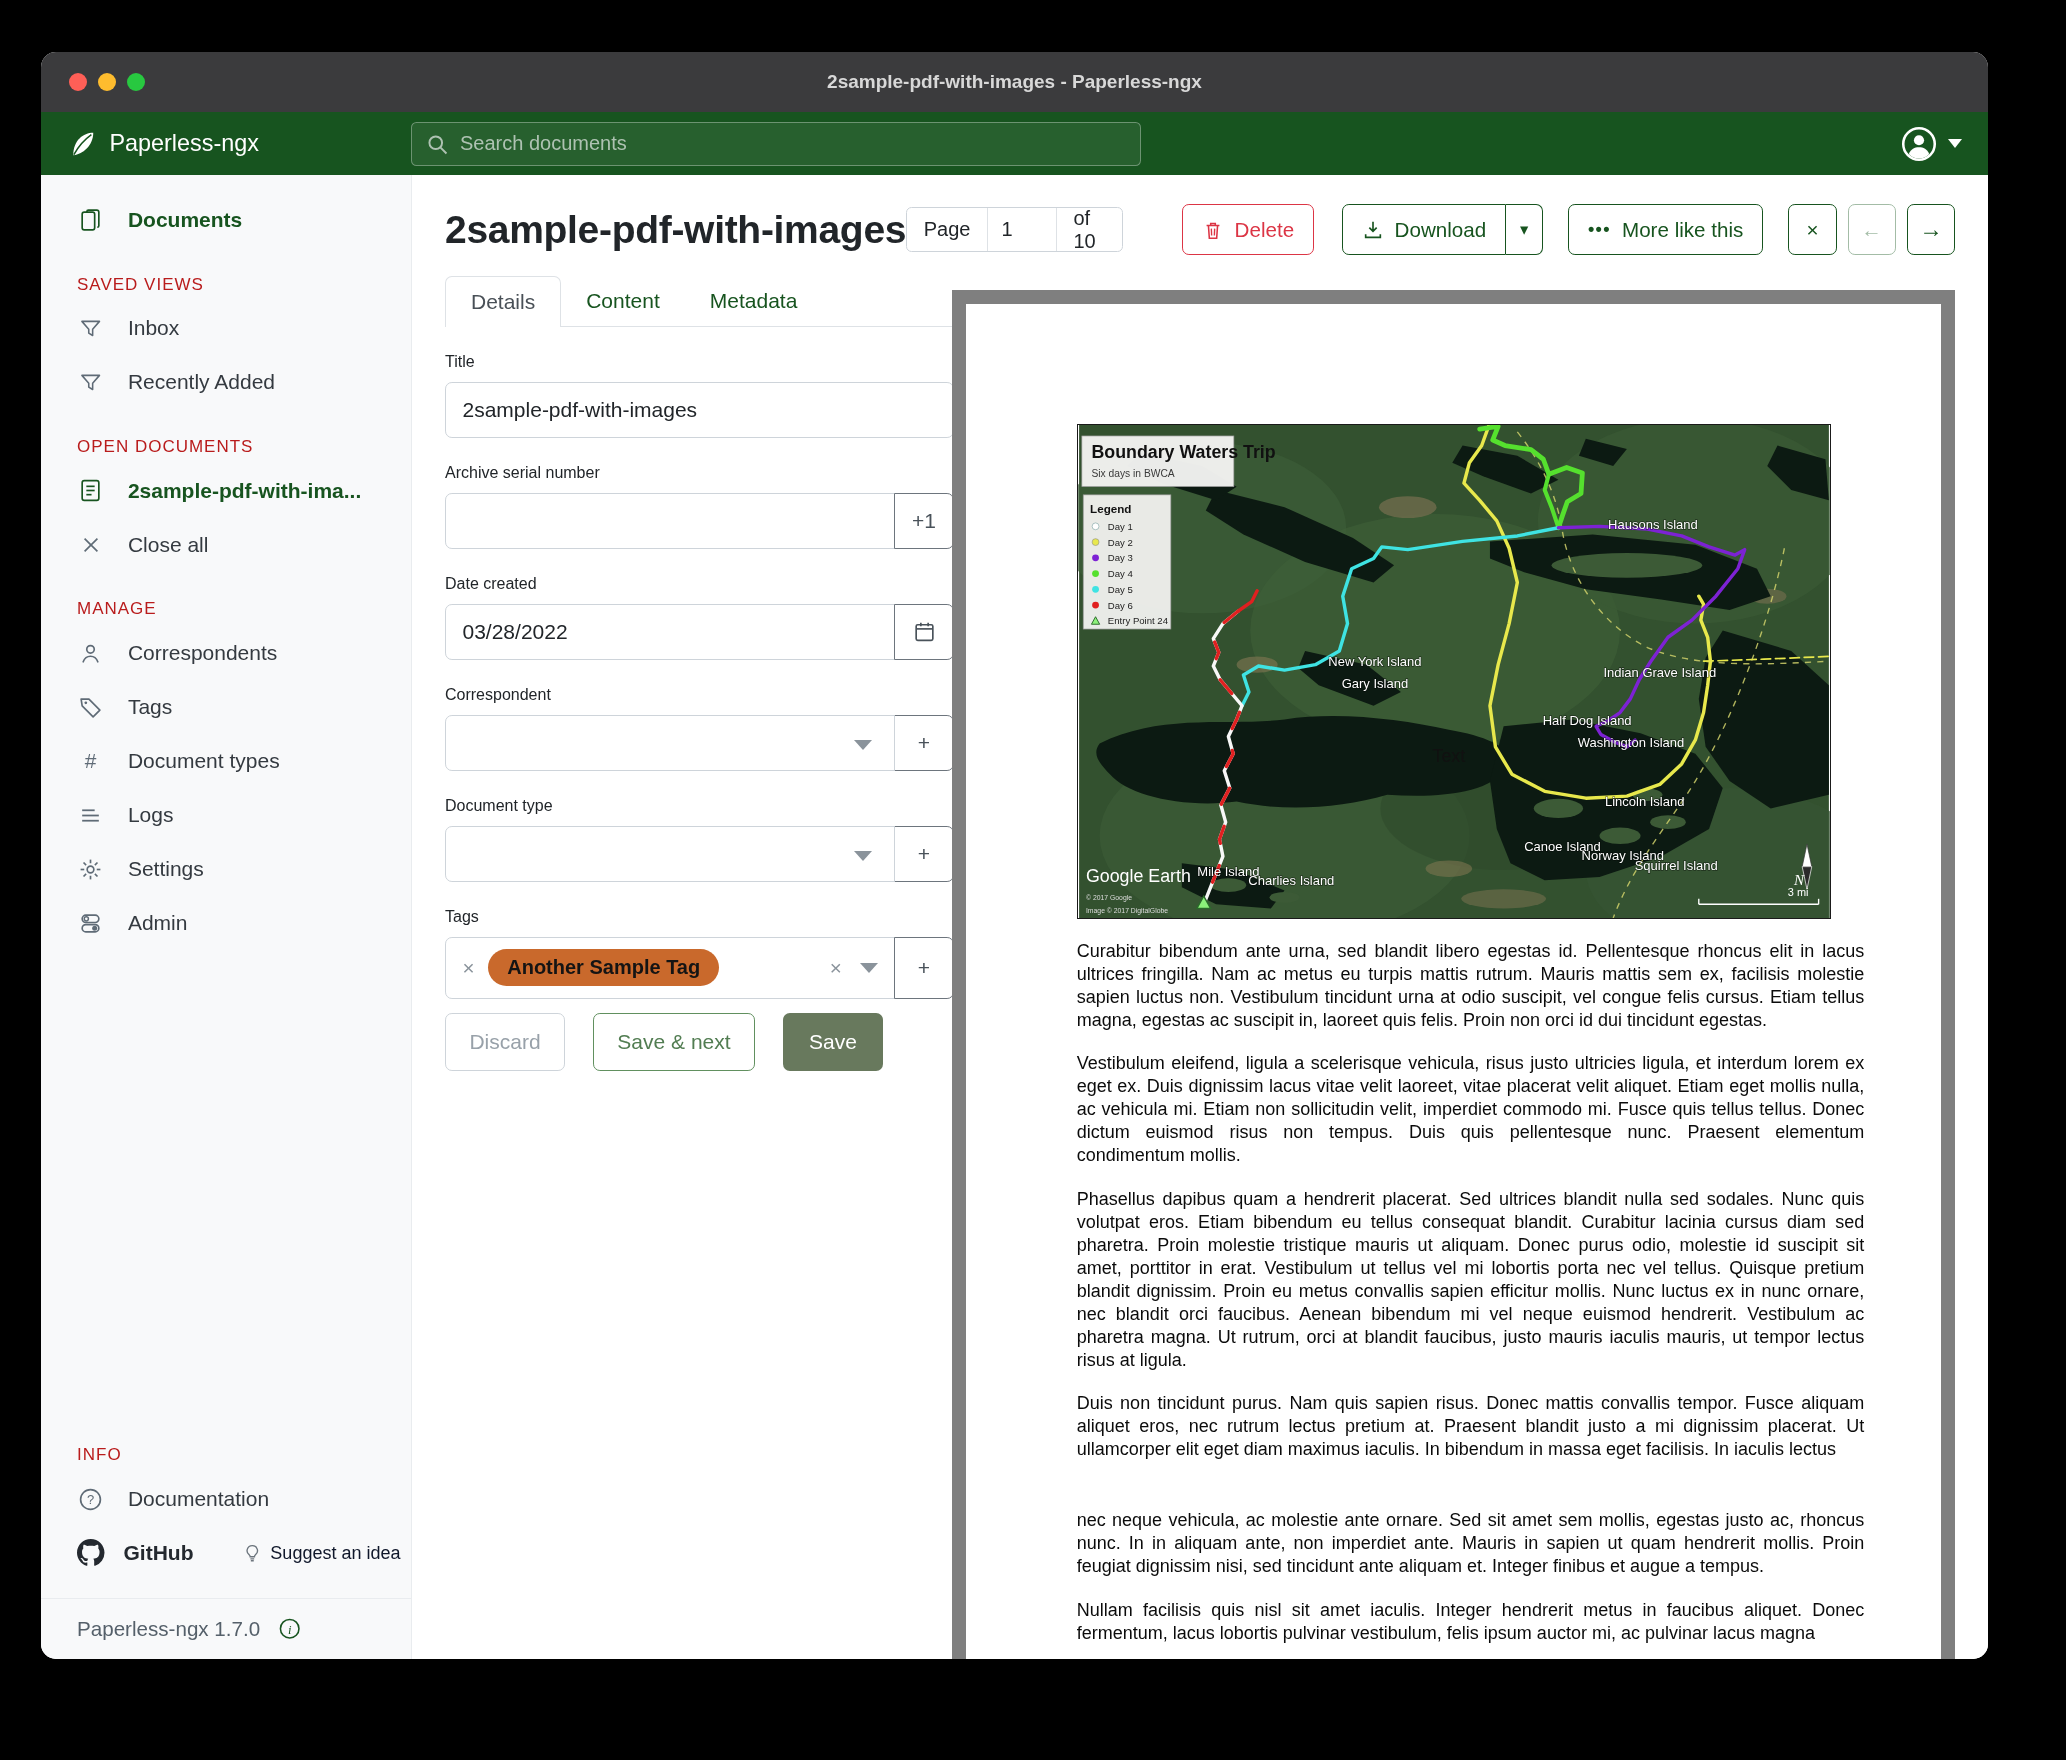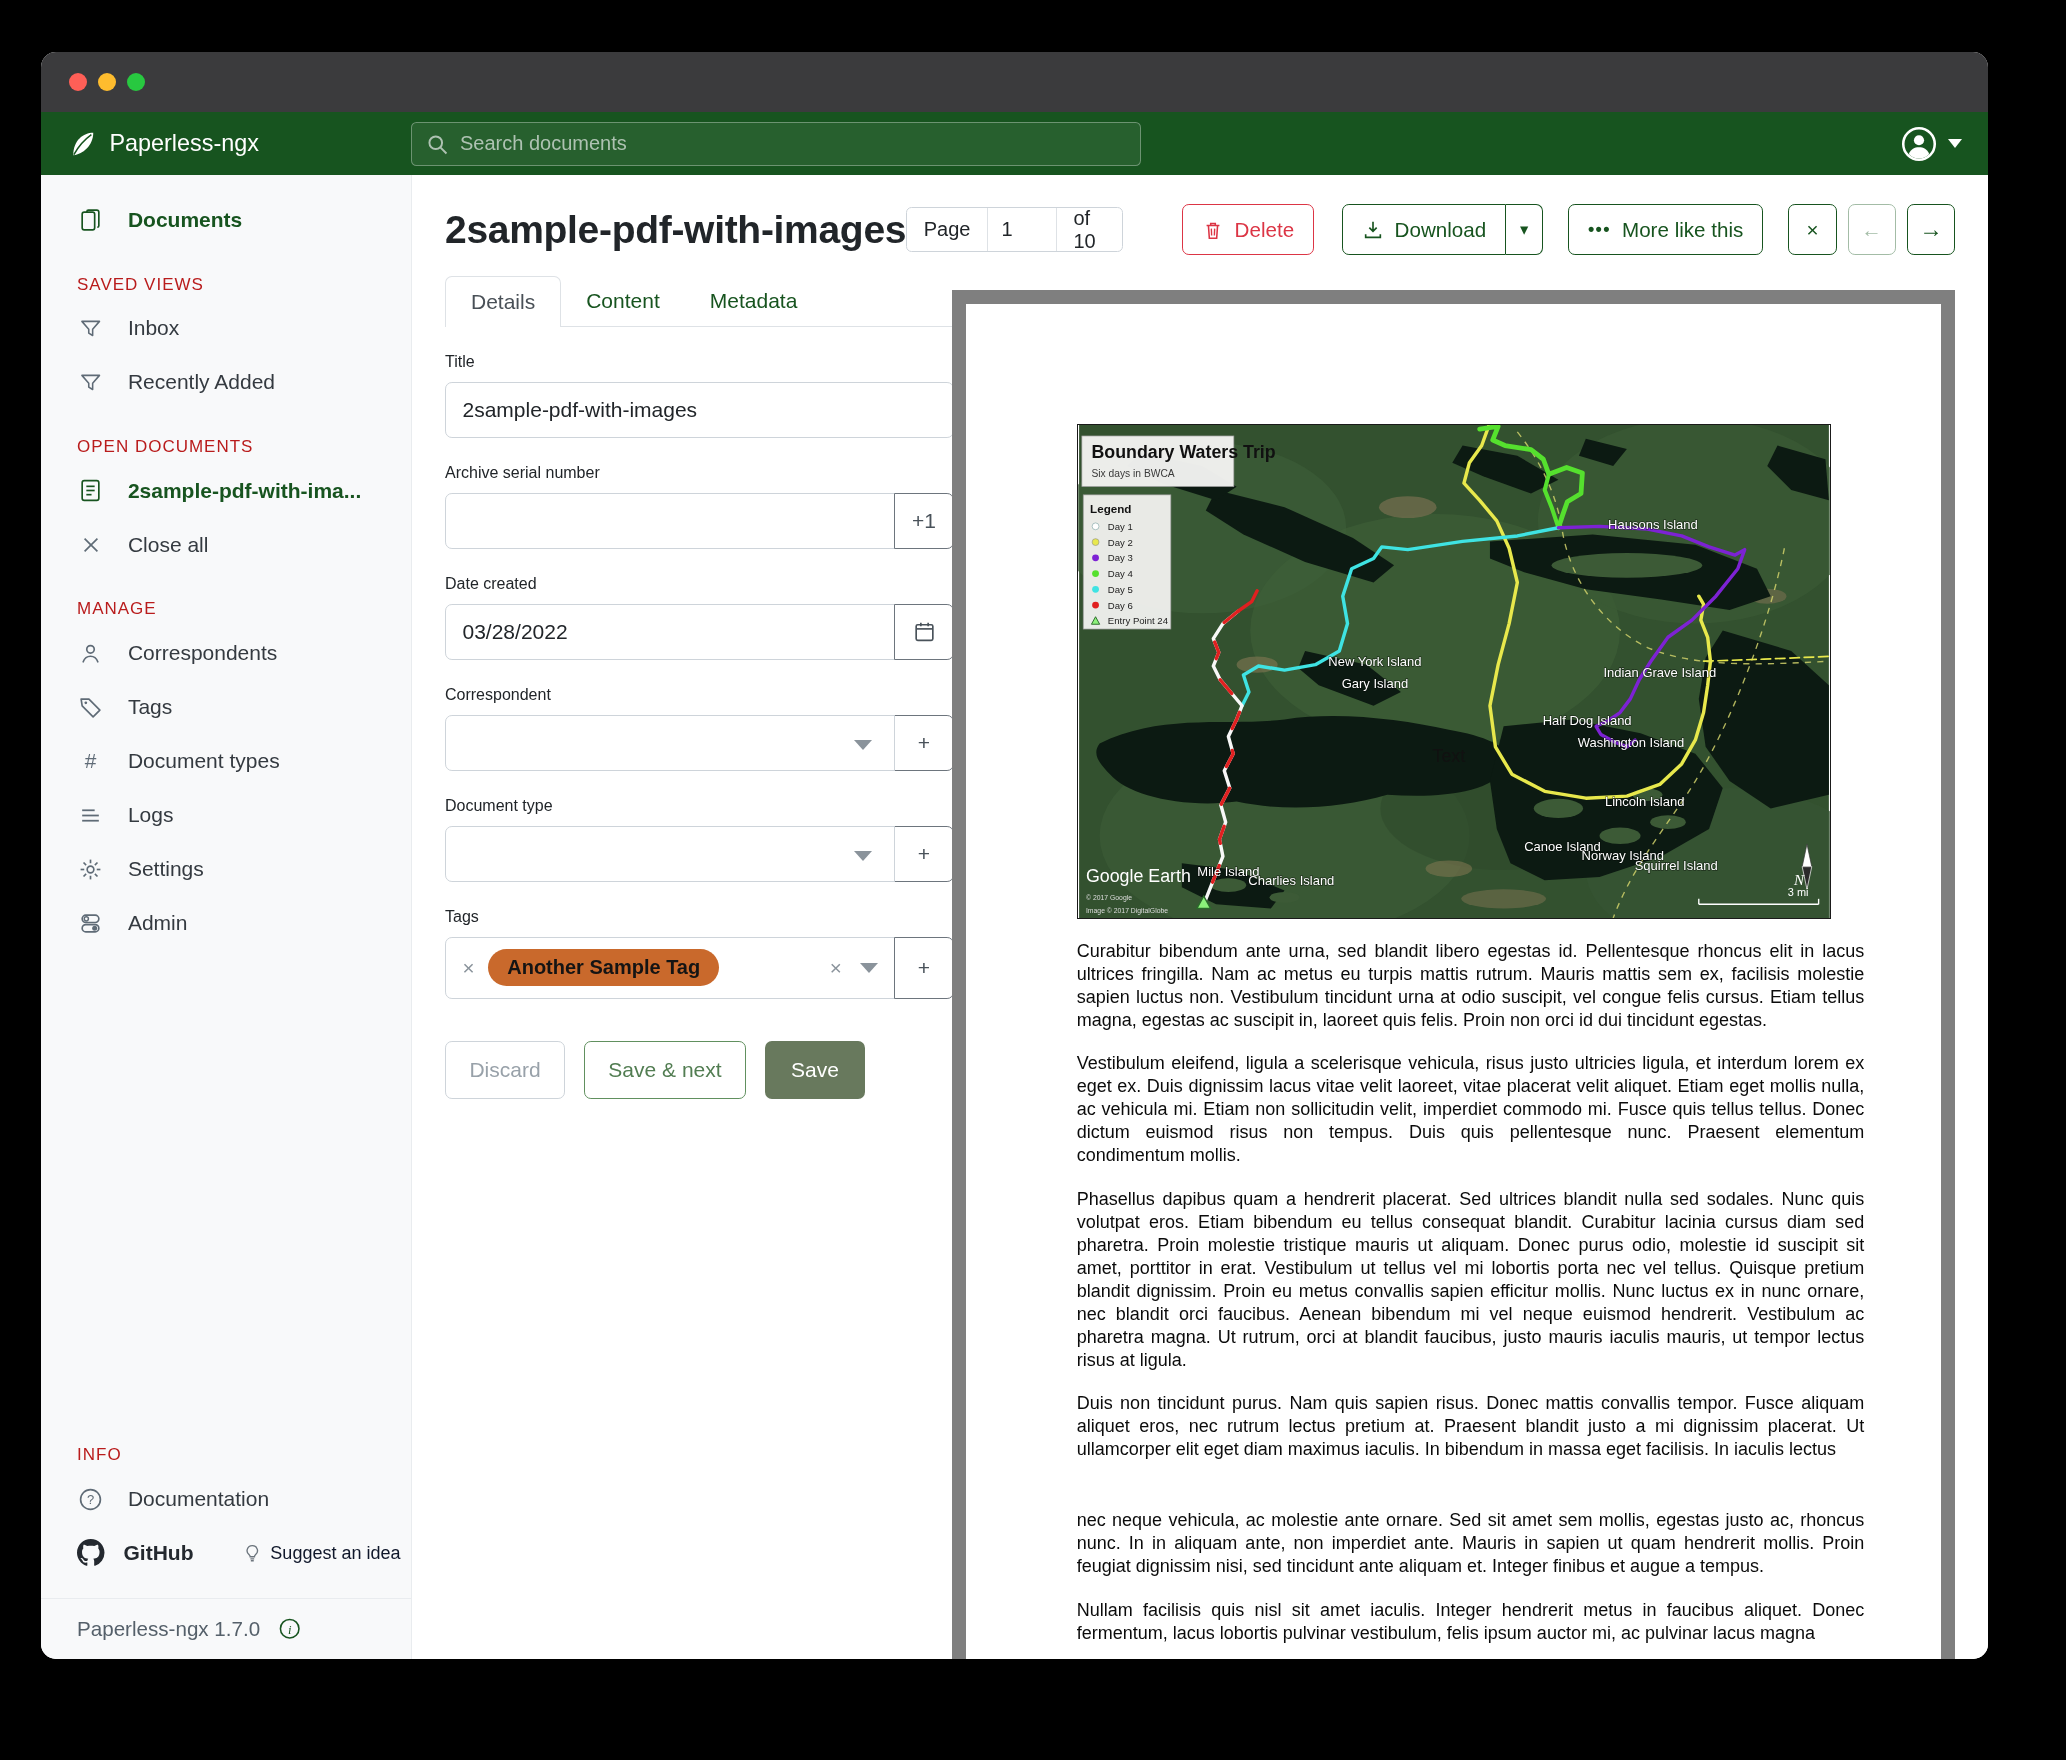--- a/index.html
+++ b/index.html
@@ -90,21 +90,21 @@
   .selwrap .tinput { width:100%; }
   .sel-caret { position:absolute; right:23.4px; top:25px; width:0; height:0; border-left:9px solid transparent;
                border-right:9px solid transparent; border-top:10.3px solid #8a939b; pointer-events:none; }
   .tagsbox { flex:1; height:62px; border:1.4px solid #ced4da; border-radius:6.9px 0 0 6.9px; background:#fff;
              display:flex; align-items:center; padding:0 16.5px; gap:13.7px; min-width:0;}
   .tag-x { color:#8a939b; font-size:20.6px; cursor:pointer; }
   .tag-pill { background:#c9692c; border-radius:34px; padding:6.9px 19px; font-size:20px; font-weight:700; color:#141414; cursor:pointer;}
   .tags-right { margin-left:auto; display:flex; align-items:center; gap:18px; }
   .tags-caret { width:0; height:0; border-left:9px solid transparent; border-right:9px solid transparent;
                 border-top:10.3px solid #8a939b; }
-  .form-btns { display:flex; gap:19px; margin-top:42px; }
+  .form-btns { display:flex; gap:28px; margin-top:14px; }
   .fbtn { height:58px; border-radius:6.9px; font-size:21px; padding:0 23.4px; display:flex; align-items:center; cursor:pointer; }
   .fbtn-discard { border:1.4px solid #ced4da; color:#98a1a9; background:#fff; }
   .fbtn-savenext { border:1.4px solid #61905f; color:#527d52; background:#fff; }
   .fbtn-save { border:none; background:#68795d; color:#fff; padding:0 26px; }
 
   
   .pdf-wrap { position:absolute; top:115px; left:540px; right:33px; bottom:0; background:#7f7f7f;
               padding:13.7px 13.7px 0 13.7px; }
   .pdf-page { background:#fff; width:100%; height:100%; padding:120px 77px 0 111px; overflow:hidden; }
   .map-fig { width:754px; border:0.7px solid #1a1a1a; line-height:0; }
@@ -128,20 +128,21 @@
 
 <div class="screen">
   <div class="window">
 
     <div class="titlebar">
       <div class="traffic">
         <span class="tl-red"></span>
         <span class="tl-yellow"></span>
         <span class="tl-green"></span>
       </div>
+      <div class="titlebar-title">2sample-pdf-with-images - Paperless-ngx</div>
     </div>
 
     <div class="navbar">
       <div class="brand">
         <svg width="30" height="30" viewBox="0 0 24 24">
           <path d="M5 21 C5 9 13 3 21 3 C21 13 13 20 5 21 Z" fill="#fff"></path>
           <path d="M5.5 20.5 C9 14 14 8.5 19.5 4.5" stroke="#17541f" stroke-width="1.2" fill="none"></path>
         </svg>
         <span>Paperless-ngx</span>
       </div>

